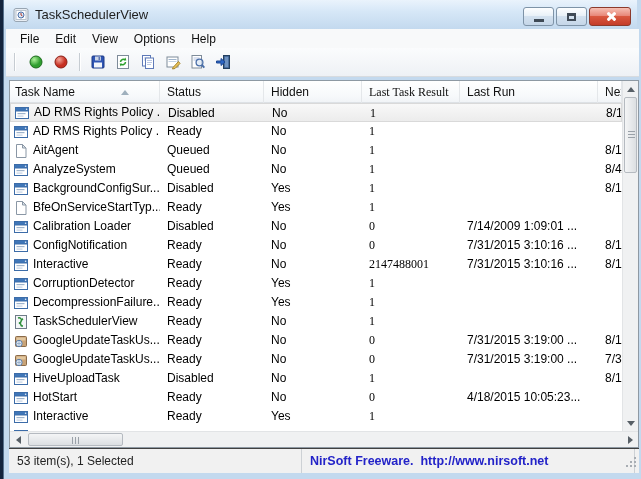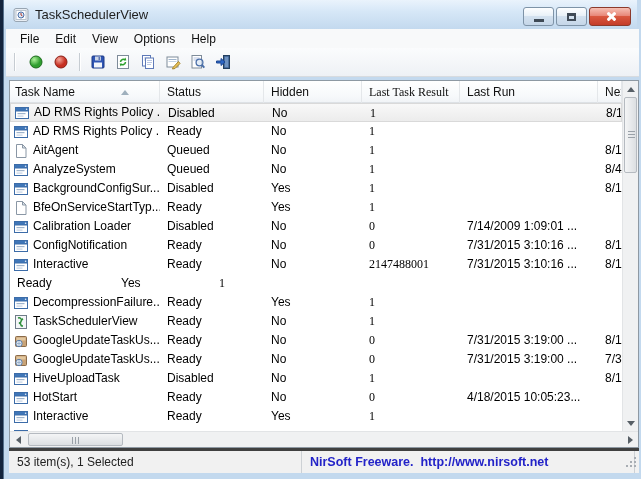--- a/index.html
+++ b/index.html
@@ -112,21 +112,21 @@
     position:absolute;left:18px;top:1px;height:13px;width:95px;
     background:linear-gradient(180deg,#f4f5f6,#dcdfe2);
     border:1px solid #b5bac0;border-radius:2px;box-sizing:border-box;
   }
   .hthumb .grip{position:absolute;top:3px;left:50%;margin-left:-4px;height:7px;width:1px;background:#9aa1a8;box-shadow:3px 0 #9aa1a8,6px 0 #9aa1a8;}
   .hscroll .sb-right{position:absolute;right:0;top:0;}
   .hscroll .sb-left{position:absolute;left:0;top:0;}
   
   .statusbar{
     position:absolute;left:5px;right:2px;bottom:6px;height:25px;
-    background:#f1f1f1;border-top:3px solid #404040;box-sizing:border-box;
+    background:#f1f1f1;border-top:1px solid #404040;box-sizing:border-box;
     display:flex;align-items:center;font-size:12px;color:#222;
   }
   .sb-panel-left{width:293px;height:100%;display:flex;align-items:center;padding-left:8px;box-sizing:border-box;border-right:1px solid #cdd1d5;}
   .sb-panel-right{flex:1;height:100%;display:flex;align-items:center;padding-left:8px;box-sizing:border-box;border-right:1px solid #cdd1d5;margin-right:4px;}
   .nirsoft{font-weight:bold;color:#2323c8;font-size:12.5px;white-space:pre;}
   .resize-grip{position:absolute;right:3px;bottom:4px;width:12px;height:12px;}
   .resize-grip i{
     position:absolute;right:0;top:0;width:2px;height:2px;background:#a8adb3;
     box-shadow:-4px 4px #a8adb3,0 4px #a8adb3,-8px 8px #a8adb3,-4px 8px #a8adb3,0 8px #a8adb3;
   }
@@ -446,20 +446,32 @@
             </span>
             <span>Interactive</span>
           </div>
           <div class="cell c1">Ready</div>
           <div class="cell c2">No</div>
           <div class="cell c3">2147488001</div>
           <div class="cell c4">7/31/2015 3:10:16 ...</div>
           <div class="cell c5">8/1/20</div>
         </div>
         <div class="row">
+          <div class="cell namecell c0">
+            <span class="ticon">
+              <svg width="16" height="16" viewBox="0 0 16 16">
+                <rect x="1.5" y="2.5" width="13" height="11" fill="#fff" stroke="#3c6ca8"></rect>
+                <rect x="1.5" y="2.5" width="13" height="3.5" fill="#3f76b8" stroke="#3c6ca8"></rect>
+                <circle cx="12.6" cy="4.2" r="0.8" fill="#e8eef6"></circle>
+                <rect x="3.5" y="8" width="8" height="1.2" fill="#9fb4cc"></rect>
+                <rect x="3.5" y="10.5" width="6" height="1.2" fill="#c3d2e4"></rect>
+              </svg>
+            </span>
+            <span>CorruptionDetector</span>
+          </div>
           <div class="cell c1">Ready</div>
           <div class="cell c2">Yes</div>
           <div class="cell c3">1</div>
           <div class="cell c4"></div>
           <div class="cell c5"></div>
         </div>
         <div class="row">
           <div class="cell namecell c0">
             <span class="ticon">
               <svg width="16" height="16" viewBox="0 0 16 16">

